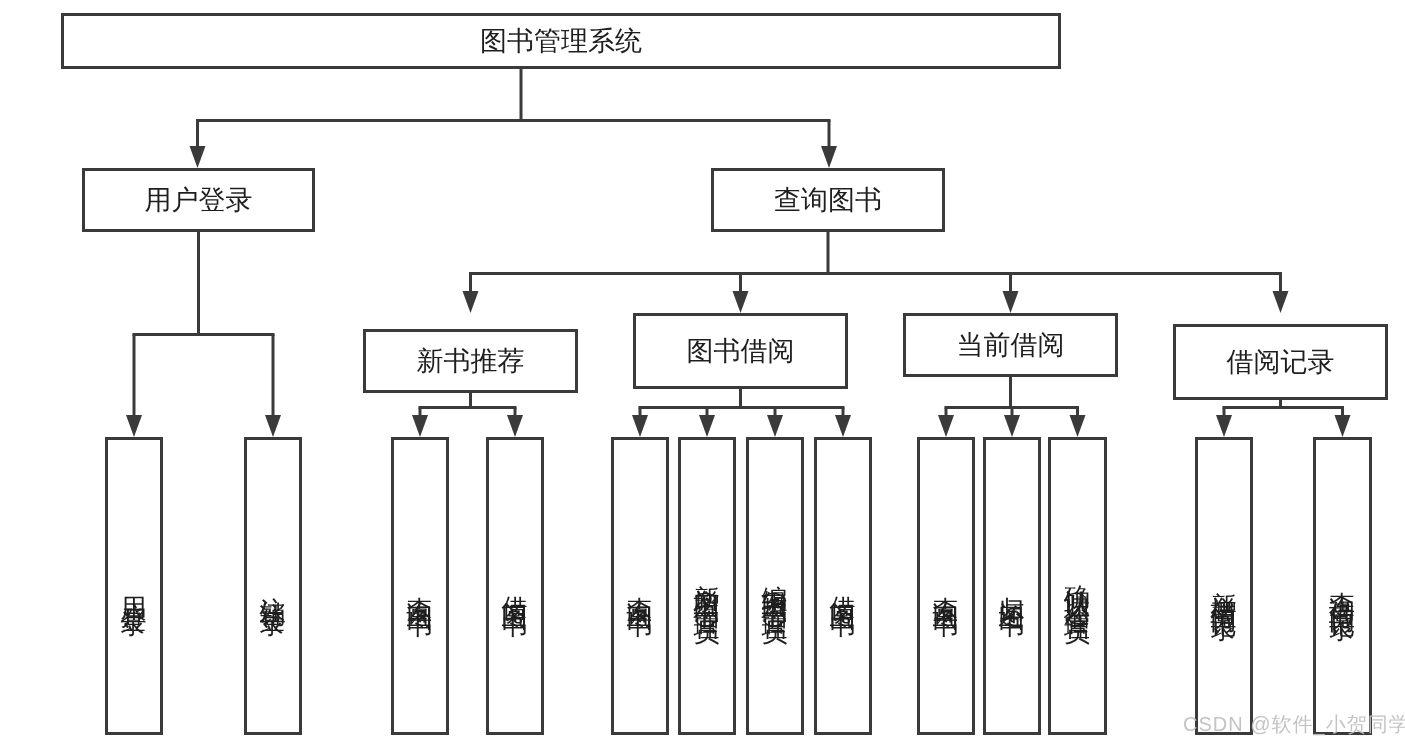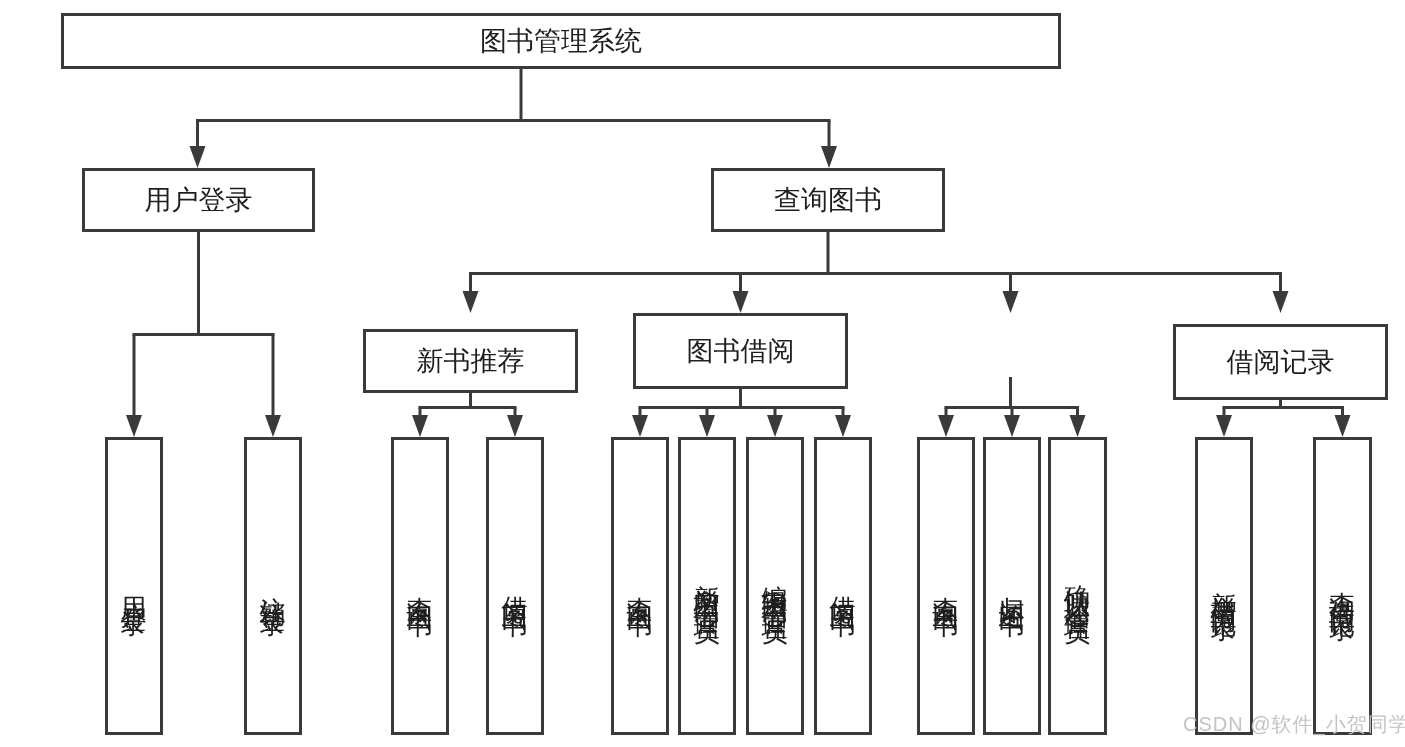--- a/index.html
+++ b/index.html
@@ -151,20 +151,23 @@
   <div class="node h" style="left:711px; top:168px; width:234px; height:64px;">
     <span class="lbl">查询图书</span>
   </div>
 
   <div class="node h" style="left:363px; top:313px; width:215px; height:64px;margin-top:16px;">
     <span class="lbl">新书推荐</span>
   </div>
   <div class="node h" style="left:633px; top:313px; width:215px; height:76px;">
     <span class="lbl">图书借阅</span>
   </div>
+  <div class="node h" style="left:903px; top:313px; width:215px; height:64px;">
+    <span class="lbl">当前借阅</span>
+  </div>
   <div class="node h" style="left:1173px; top:324px; width:215px; height:76px;">
     <span class="lbl">借阅记录</span>
   </div>
 
   <div class="node v" style="left:105px; top:437px; width:58px; height:298px;">
     <span class="lbl">用户登录</span>
   </div>
   <div class="node v" style="left:244px; top:437px; width:58px; height:298px;">
     <span class="lbl">注销登录</span>
   </div>

